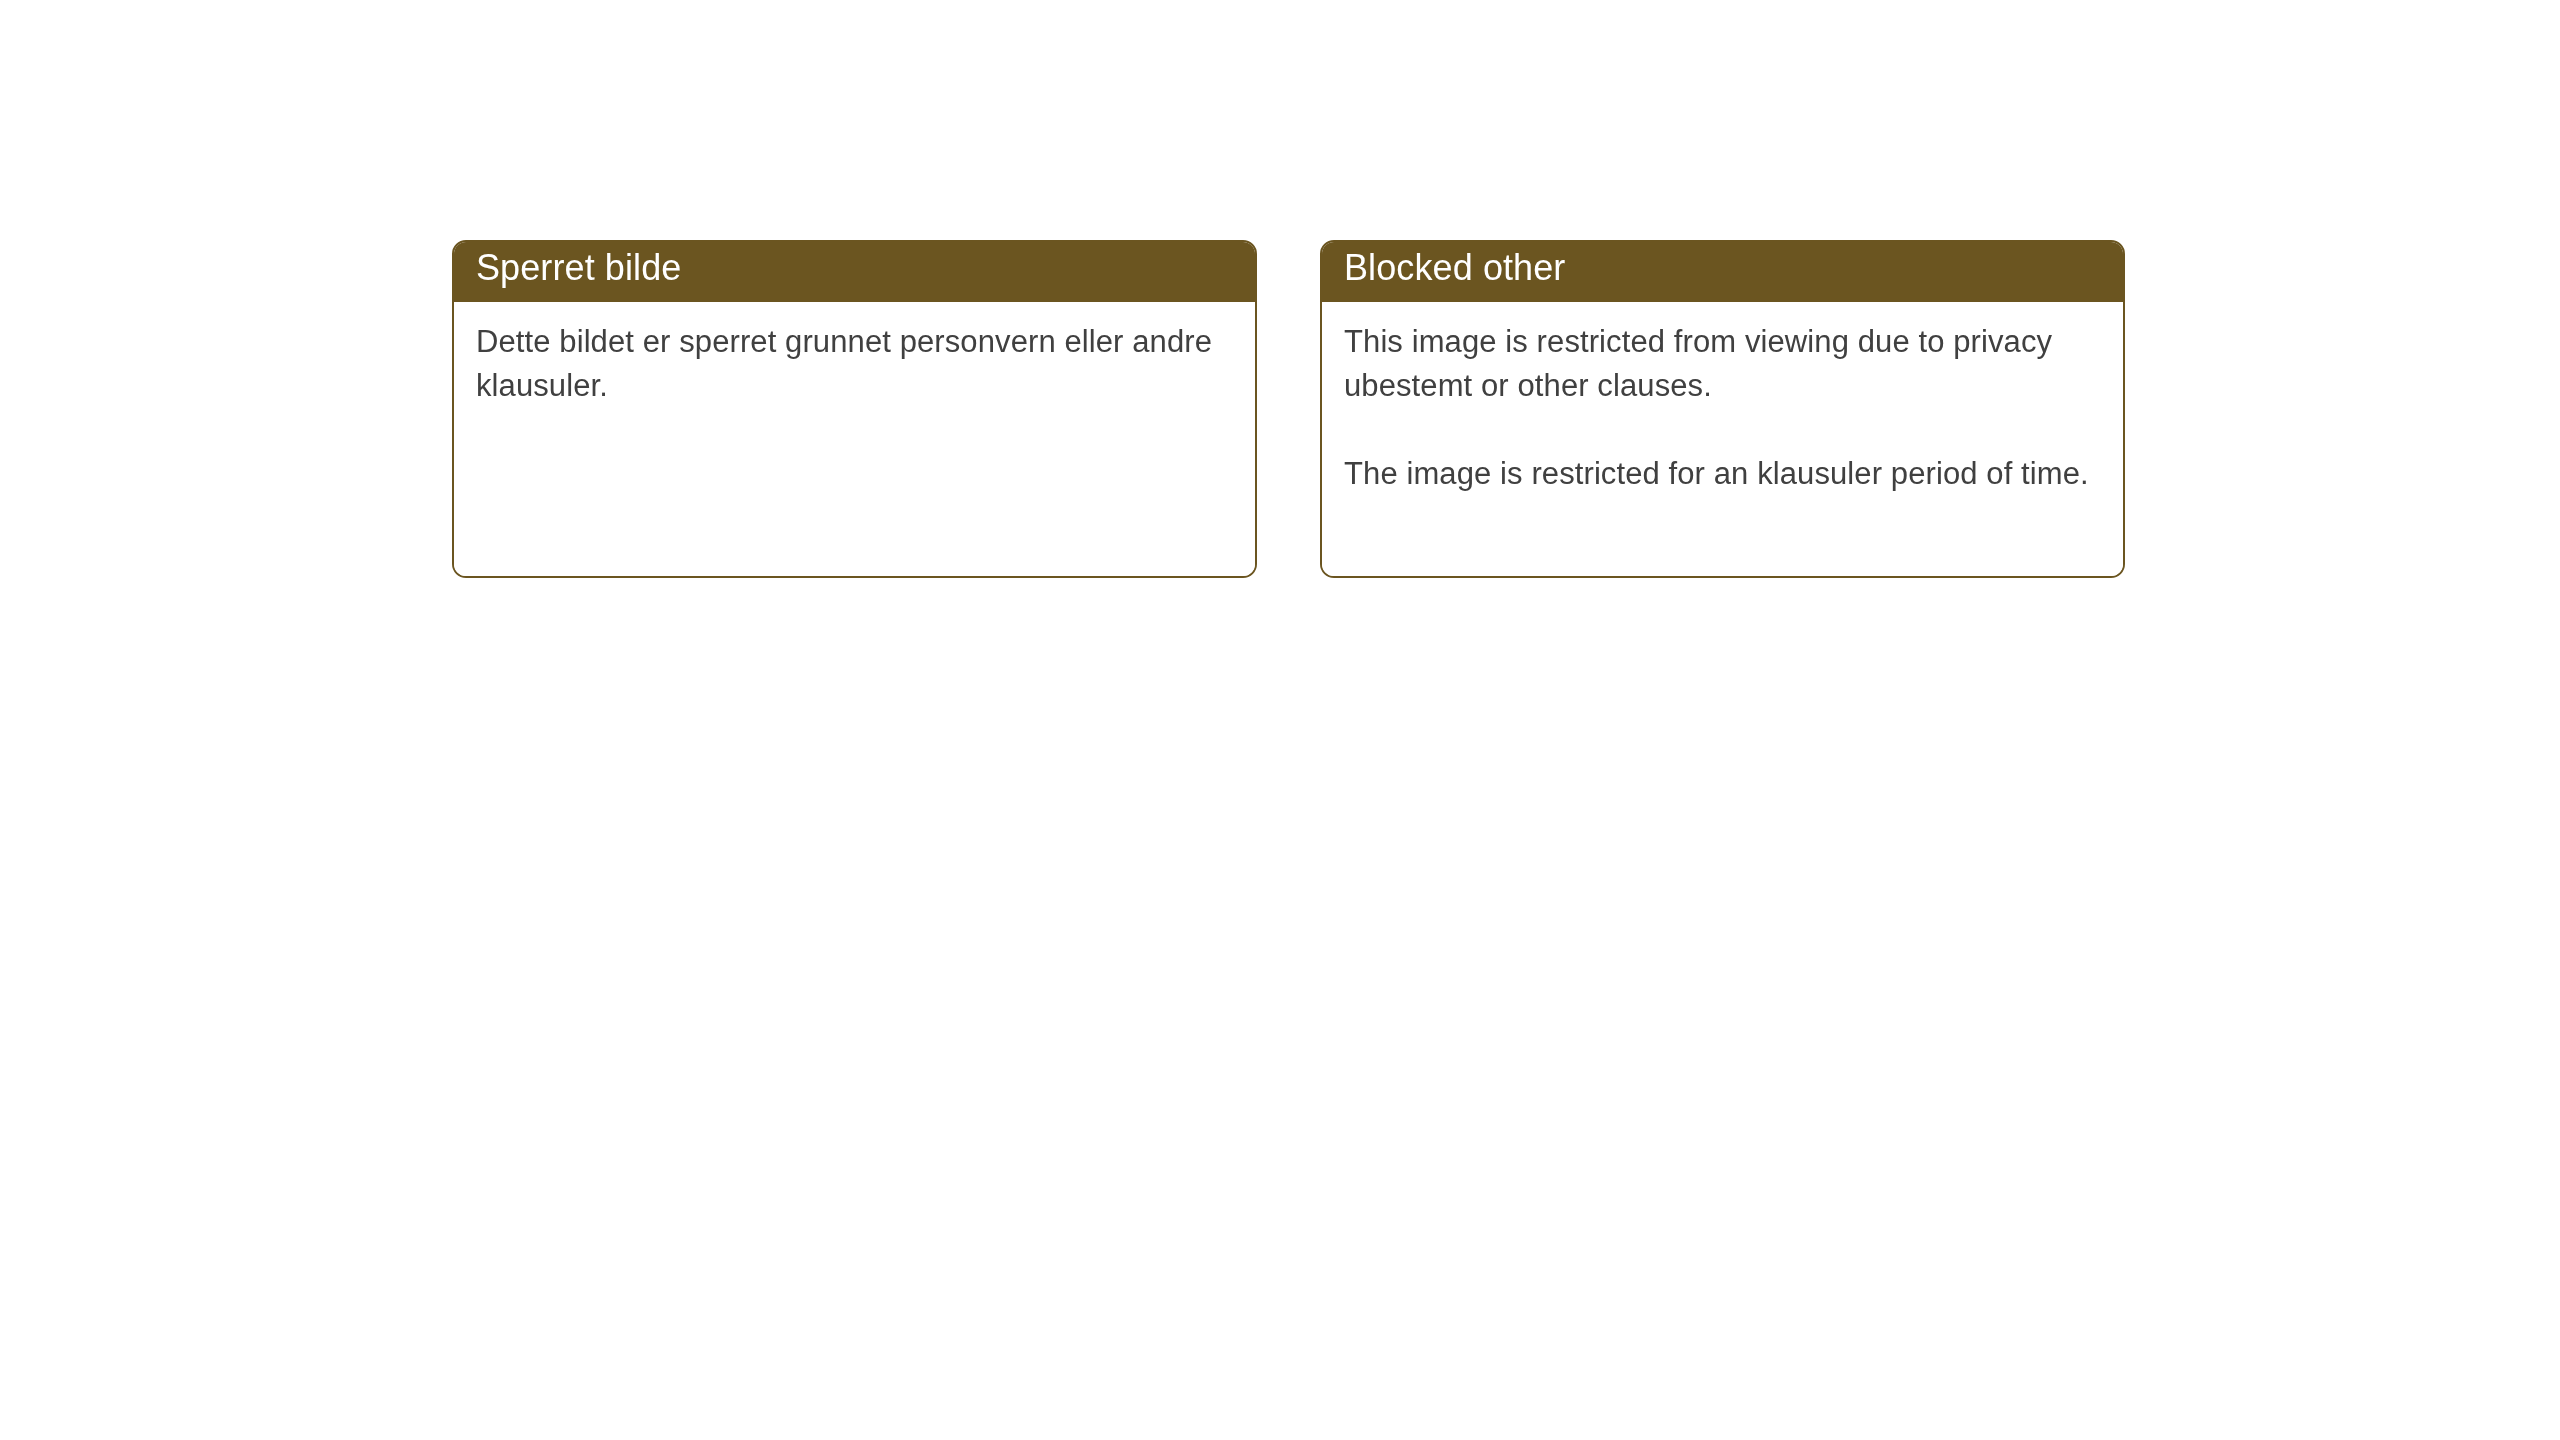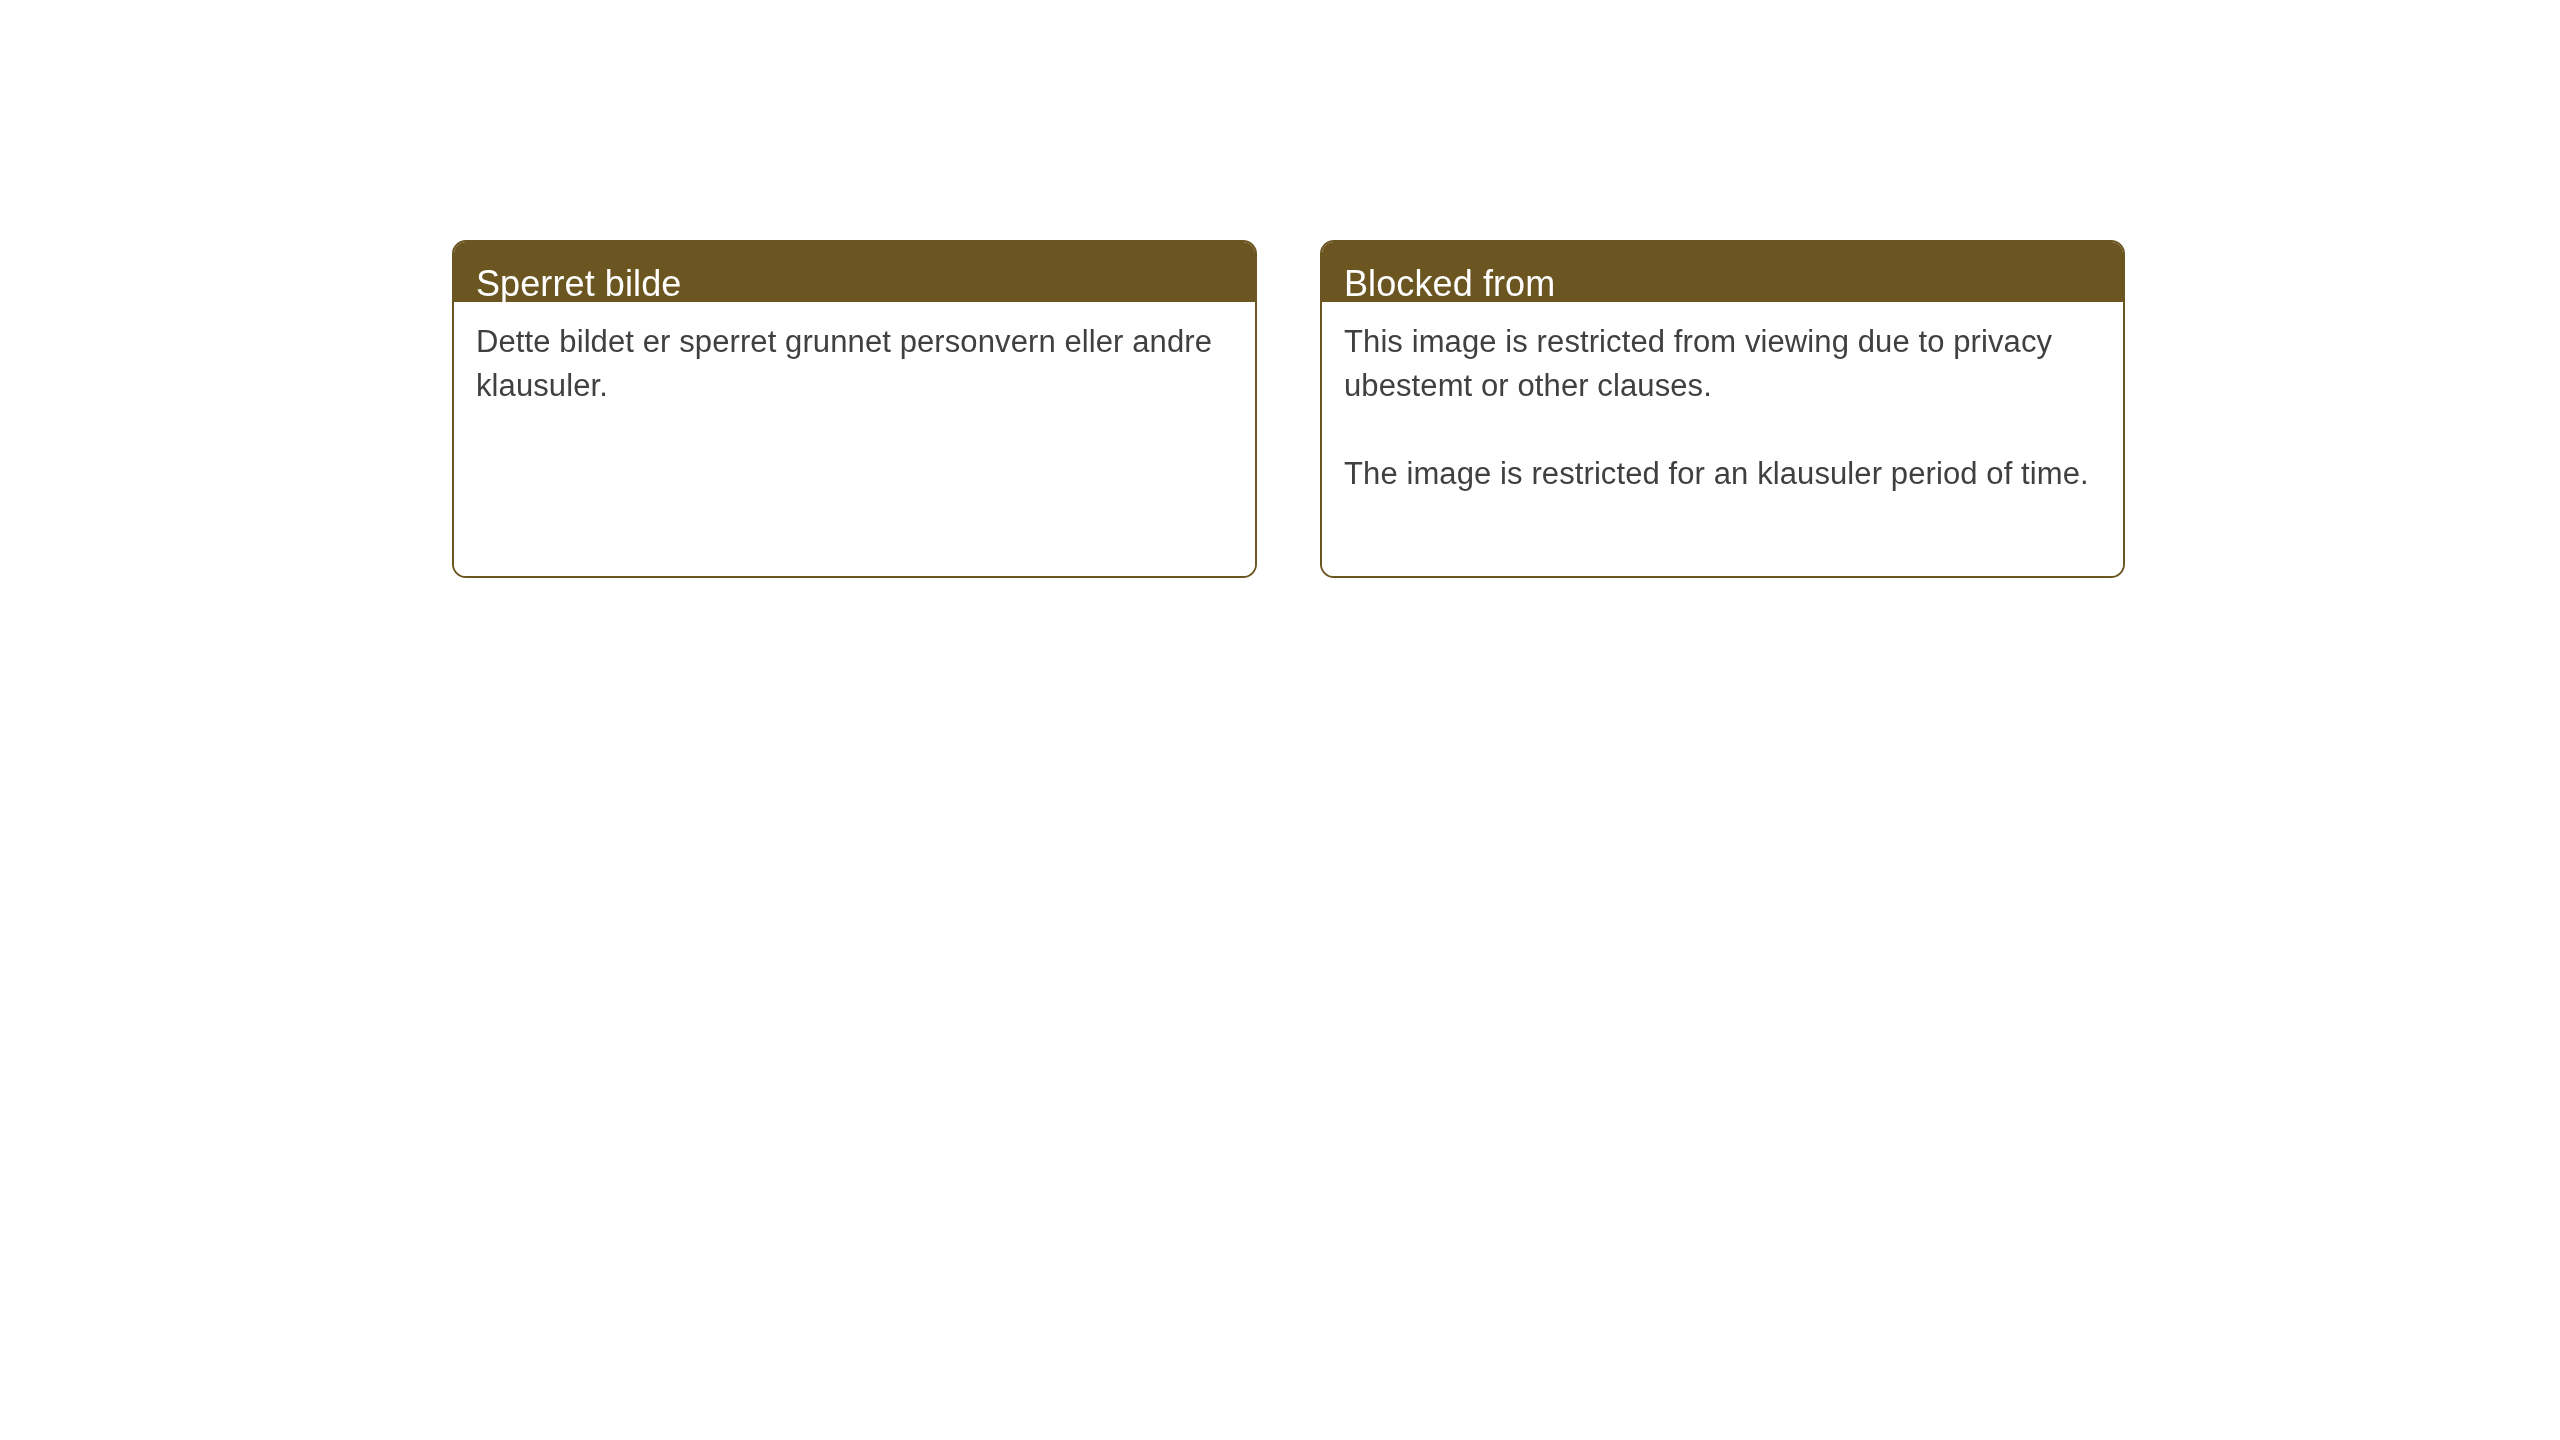--- a/index.html
+++ b/index.html
@@ -36,22 +36,22 @@
   }
 
   #card-blocked-no  { left: 452px; }
   #card-blocked-en  { left: 1320px; }
 
   .card-header {
     box-sizing: border-box;
     height: 60px;
     background: #6b5520;
     display: flex;
-    align-items: flex-end;
-    padding: 0 0 0 22px;
+    align-items: center;
+    padding: 0 0 8px 22px;
   }
 
   .card-title {
     color: #ffffff;
     font-size: 36px;
     font-weight: 400;
     line-height: 1;
     letter-spacing: 0.1px;
     white-space: nowrap;
   }
@@ -86,21 +86,21 @@
       <span class="card-title">Sperret bilde</span>
     </div>
     <div class="card-body">
       <p class="card-paragraph">Dette bildet er sperret grunnet personvern eller andre klausuler.</p>
       <div class="paragraph-gap"></div>
     </div>
   </div>
 
   <div class="notice-card" id="card-blocked-en">
     <div class="card-header">
-      <span class="card-title">Blocked from</span>
+      <span class="card-title">Blocked other</span>
     </div>
     <div class="card-body">
       <p class="card-paragraph">This image is restricted from viewing due to privacy ubestemt or other clauses.</p>
       <div class="paragraph-gap"></div>
       <p class="card-paragraph">The image is restricted for an klausuler period of time.</p>
     </div>
   </div>
 
 </div>
 

